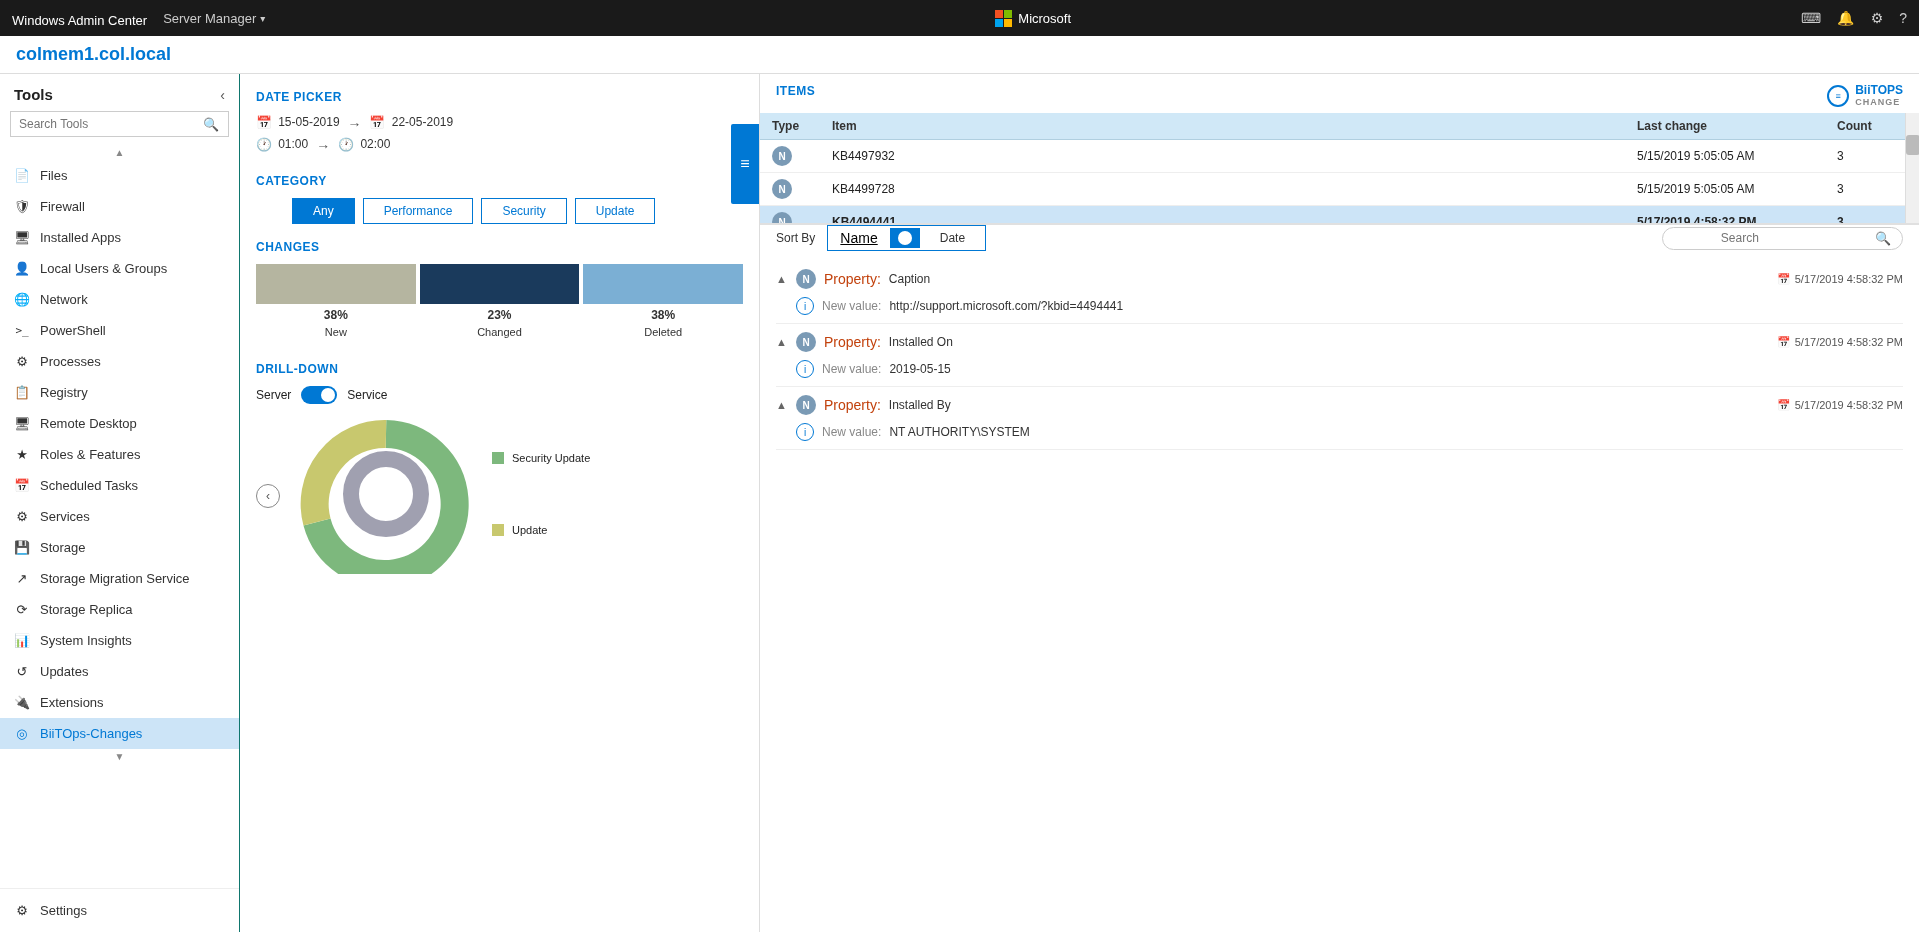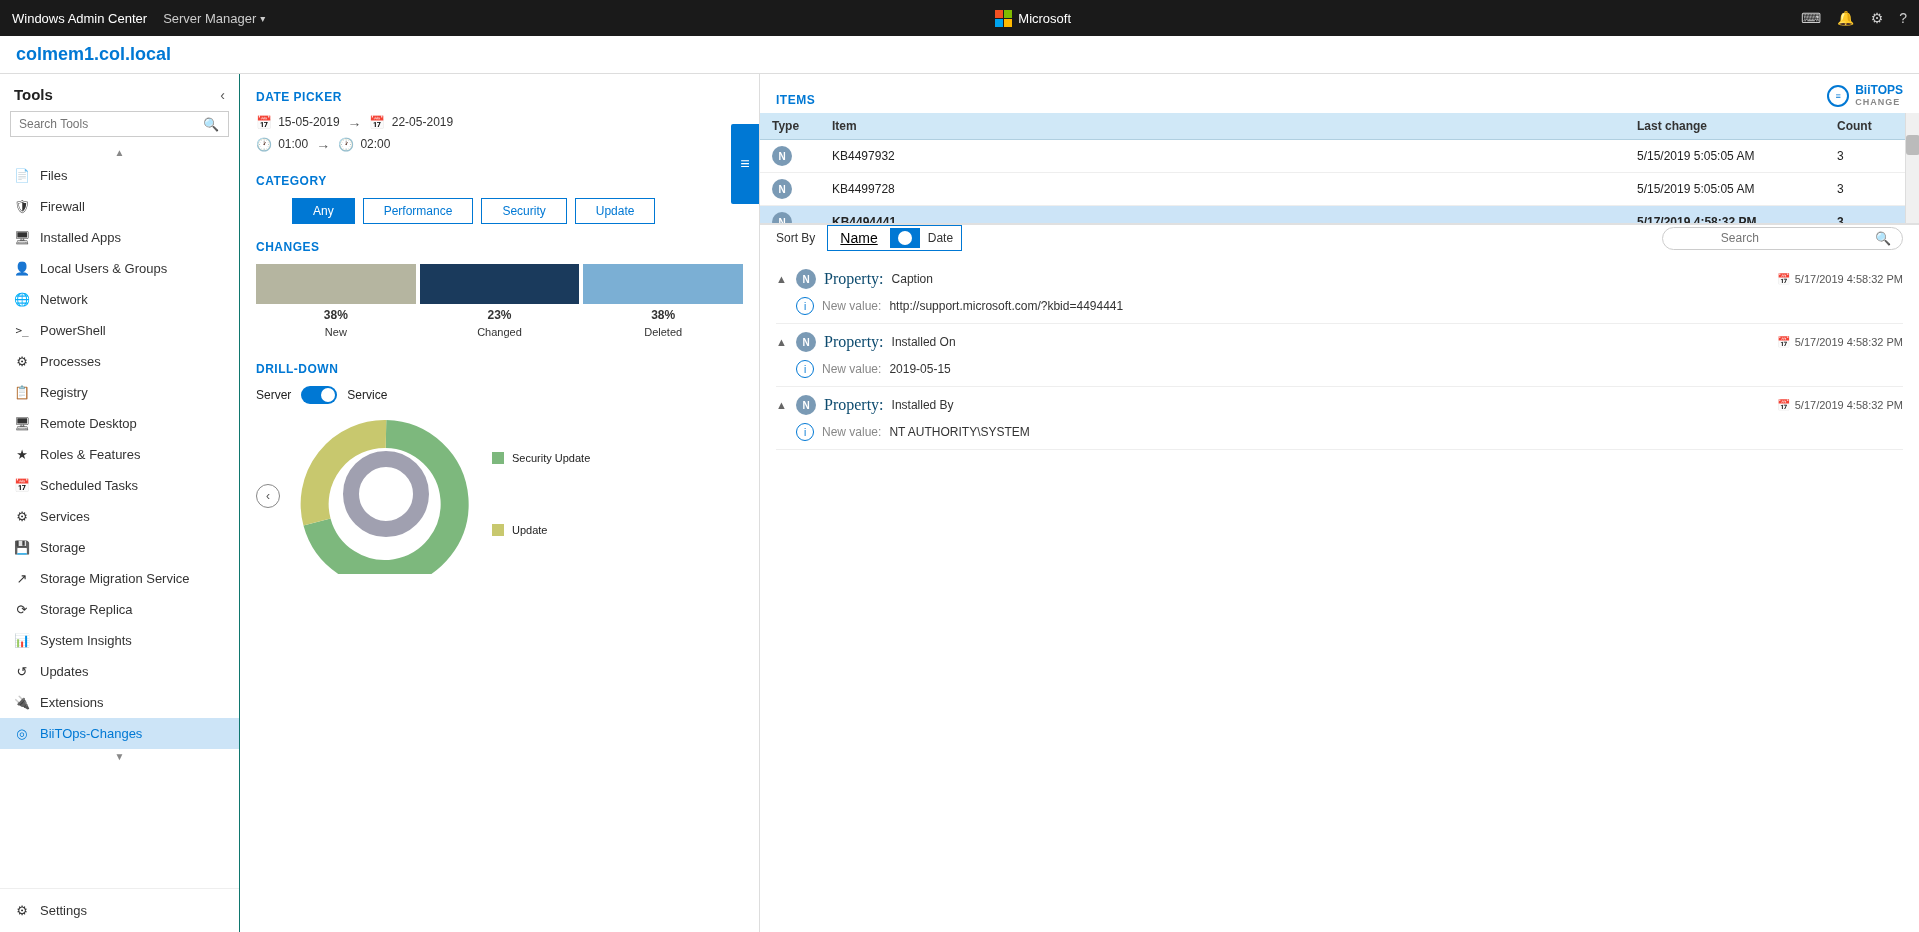--- a/index.html
+++ b/index.html
@@ -1,19 +1,19 @@
 <!DOCTYPE html>
 <html><head>
   <meta charset="utf-8">
   <style>
     * { box-sizing: border-box; margin: 0; padding: 0; }
     body { font-family: 'Segoe UI', Arial, sans-serif; font-size: 13px; background: #f3f3f3; color: #222; height: 932px; overflow: hidden; display: flex; flex-direction: column; }
 
     
-    .topbar { background: #1a1a1a; color: #fff; height: 36px; display: flex; align-items: center; padding: 5px 12px; gap: 16px; flex-shrink: 0; }
+    .topbar { background: #1a1a1a; color: #fff; height: 36px; display: flex; padding: 13px 12px; gap: 16px; flex-shrink: 0; }
     .topbar-title { font-size: 13px; font-weight: 400; color: #fff; }
     .topbar-server { font-size: 13px; color: #ccc; display: flex; align-items: center; gap: 4px; }
     .topbar-server-chevron { font-size: 10px; }
     .topbar-center { flex: 1; display: flex; justify-content: center; align-items: center; gap: 6px; }
     .ms-logo-sq { width: 8px; height: 8px; }
     .ms-logo-sq.red { background: #f25022; }
     .ms-logo-sq.green { background: #7fba00; }
     .ms-logo-sq.blue { background: #00a4ef; }
     .ms-logo-sq.yellow { background: #ffb900; }
     .ms-logo-grid { display: grid; grid-template-columns: 8px 8px; grid-template-rows: 8px 8px; gap: 1px; }
@@ -95,21 +95,21 @@
     .donut-labels { font-size: 11px; }
     .donut-label-line { display: flex; align-items: center; gap: 4px; margin-bottom: 4px; }
     .chart-area { display: flex; align-items: center; gap: 16px; }
     .back-arrow { width: 24px; height: 24px; border-radius: 50%; border: 1px solid #888; display: flex; align-items: center; justify-content: center; cursor: pointer; font-size: 12px; color: #555; }
 
     
     .right-panel { flex: 1; display: flex; flex-direction: column; overflow: hidden; background: #fff; }
 
     
     .items-section { flex-shrink: 0; }
-    .items-header { display: flex; align-items: flex-end; justify-content: space-between; padding: 10px 16px 6px; }
+    .items-header { display: flex; align-items: flex-start; justify-content: space-between; padding: 10px 16px 6px; }
     .items-title { font-size: 12px; font-weight: 600; color: #0078d4; text-transform: uppercase; letter-spacing: 0.5px; }
     .biitops-logo { display: flex; align-items: center; gap: 6px; font-size: 13px; color: #0078d4; font-weight: 600; }
     .biitops-icon { width: 22px; height: 22px; border: 2px solid #0078d4; border-radius: 50%; display: flex; align-items: center; justify-content: center; font-size: 9px; color: #0078d4; }
 
     .items-table { width: 100%; border-collapse: collapse; }
     .items-table th { background: #d0e8f7; color: #333; font-size: 12px; font-weight: 600; padding: 6px 12px; text-align: left; border-bottom: 1px solid #b0cfe0; }
     .items-table td { padding: 6px 12px; font-size: 12px; border-bottom: 1px solid #eee; }
     .items-table tr.selected { background: #cce4f7; }
     .type-badge { width: 20px; height: 20px; border-radius: 50%; background: #7a9ab5; color: #fff; font-size: 10px; display: flex; align-items: center; justify-content: center; font-weight: 600; }
     .items-table-wrapper { display: flex; justify-content: center; }
@@ -122,34 +122,34 @@
     .details-collapse-btn { cursor: pointer; font-size: 16px; color: #0078d4; }
     .item-path { padding: 0 16px 8px; font-size: 11px; color: #333; }
     .item-path a { color: #0078d4; text-decoration: none; }
 
     .details-toolbar { display: flex; align-items: center; padding: 0 16px 10px; gap: 12px; }
     .sort-by-label { font-size: 12px; color: #333; }
     .sort-options { display: flex; align-items: center; border: 1px solid #0078d4; }
     .sort-btn { padding: 4px 12px; font-size: 14px; background: #fff; border: none; cursor: pointer; color: #000000; text-decoration: underline; }
     .sort-toggle { display: flex; align-items: center; background: #0078d4; padding: 3px 8px; }
     .sort-toggle-circle { width: 14px; height: 14px; border-radius: 50%; background: #fff; }
-    .sort-btn-right { padding: 4px 8px; font-size: 12px; background: #fff; border: none; cursor: pointer; color: #333; }
+    .sort-btn-right { padding: 4px 20px; font-size: 12px; background: #fff; border: none; cursor: pointer; color: #333; }
     .details-search-box { margin-left: auto; display: flex; align-items: center; border: 1px solid #ccc; border-radius: 12px; padding: 3px 10px; background: #fff; min-width: 200px; }
     .details-search-input { border: none; outline: none; font-size: 12px; flex: 1; margin-left: 48px; }
     .details-search-icon { color: #555; font-size: 13px; }
 
     .details-content { flex: 1; overflow-y: auto; padding: 0 16px; }
     .details-content::-webkit-scrollbar { width: 6px; }
     .details-content::-webkit-scrollbar-thumb { background: #ccc; }
 
     .detail-item { border-bottom: 1px solid #eee; }
     .detail-row { display: flex; align-items: center; gap: 8px; padding: 8px 0 4px; }
     .detail-expand-btn { font-size: 11px; color: #666; cursor: pointer; width: 12px; }
     .detail-badge { width: 20px; height: 20px; border-radius: 50%; background: #7a9ab5; color: #fff; font-size: 10px; display: flex; align-items: center; justify-content: center; font-weight: 600; flex-shrink: 0; }
-    .detail-property-label { color: #0c4a6e; font-size: 16px; font-family: Liberation Serif, serif; }
+    .detail-property-label { color: #c2410c; font-size: 14px; }
     .detail-property-name { font-size: 12px; color: #333; }
     .detail-date { margin-left: auto; font-size: 11px; color: #555; display: flex; align-items: center; gap: 4px; }
     .detail-cal-icon { font-size: 11px; }
     .detail-value-row { display: flex; align-items: center; gap: 8px; padding: 4px 0 8px 20px; }
     .detail-info-icon { width: 18px; height: 18px; border-radius: 50%; border: 1px solid #0078d4; color: #0078d4; display: flex; align-items: center; justify-content: center; font-size: 10px; flex-shrink: 0; }
     .detail-value-label { color: #888; font-size: 12px; }
     .detail-value-text { font-size: 12px; color: #333; }
   </style>
 </head>
 <body>

